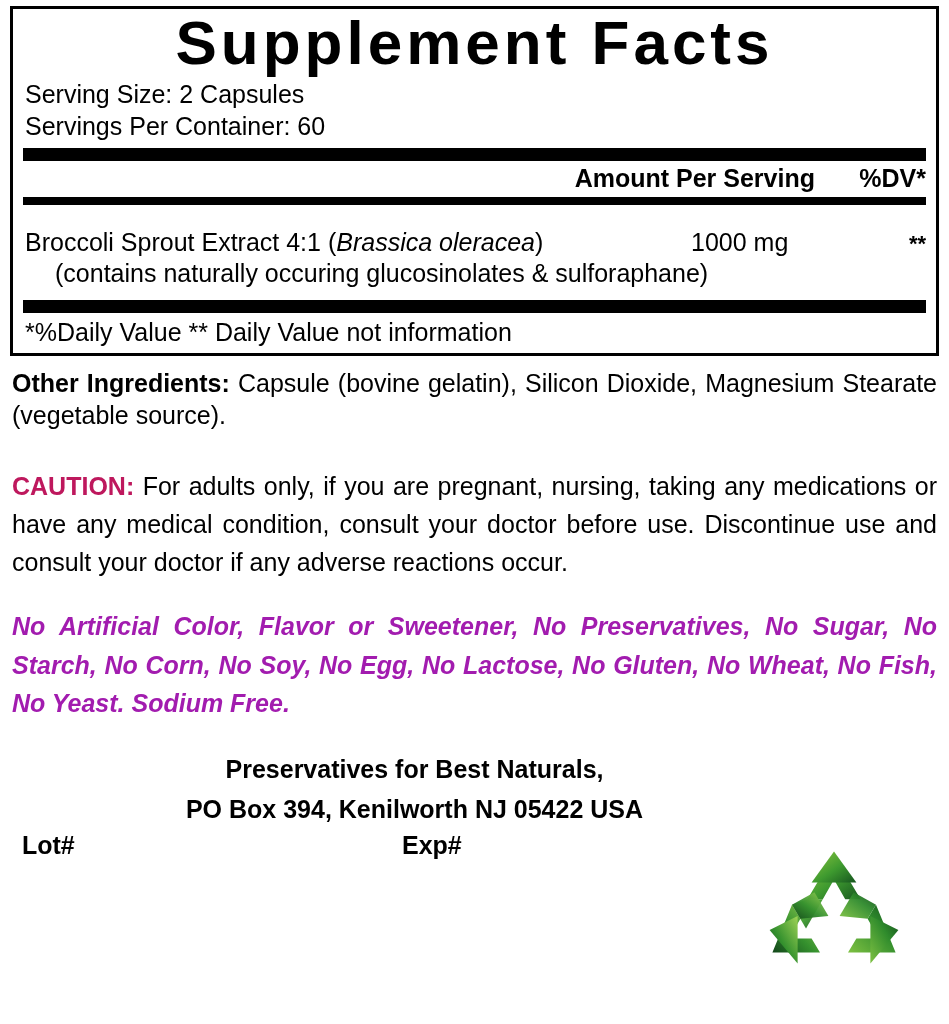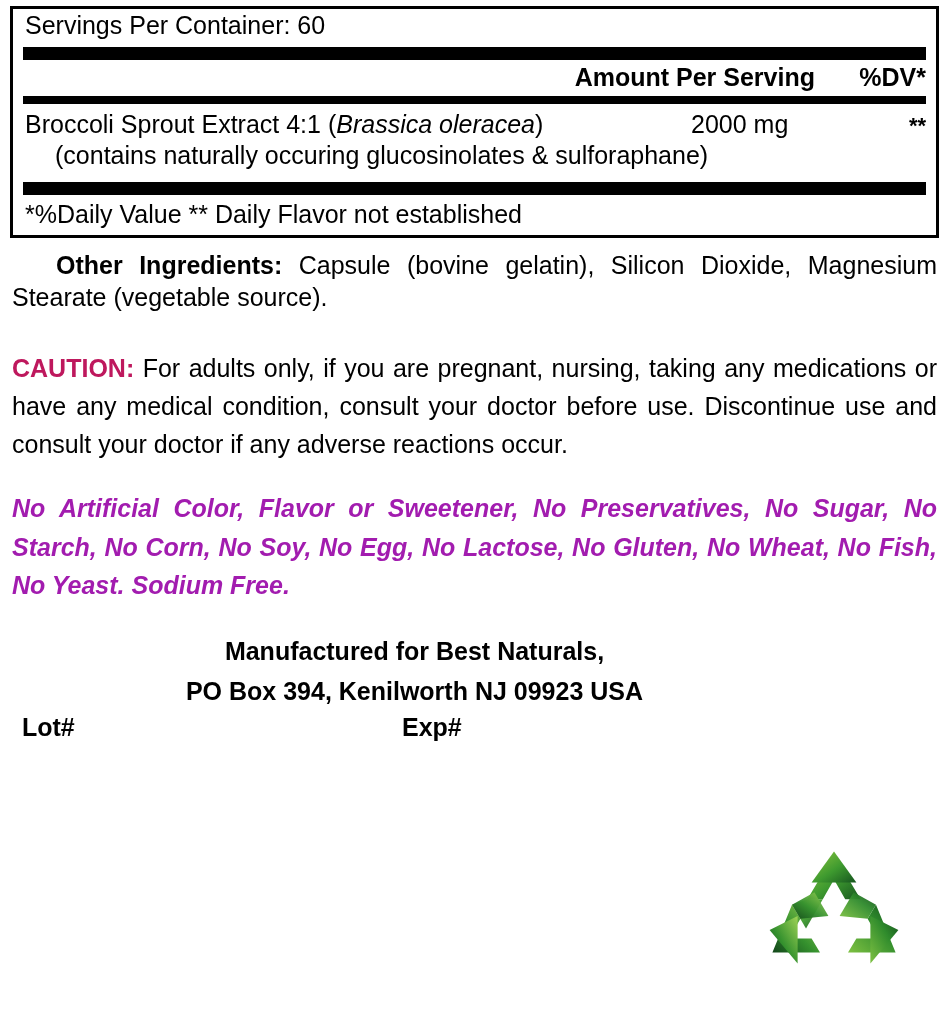--- a/index.html
+++ b/index.html
@@ -67,21 +67,21 @@
   }
   .sf-amount-row .dv {
     min-width: 74px;
     text-align: right;
     margin-left: 23px;
   }
   .sf-ing-row {
     display: flex;
     align-items: baseline;
     font-size: 25px;
-    padding: 6px 0 0 0;
+    padding: 23px 0 0 0;
   }
   .sf-ing-name {
     flex: 1 1 auto;
     padding-left: 2px;
   }
   .sf-ing-name i { font-style: italic; }
   .sf-ing-amt {
     width: 175px;
     text-align: left;
   }
@@ -103,21 +103,21 @@
     padding-left: 2px;
   }
 
   
   .other-ing {
     font-size: 25px;
     line-height: 1.26;
     text-align: justify;
     margin: 12px 4px 0 4px;
   }
-  .other-ing b { font-weight: bold; margin-left: 44px; }
+  .other-ing b { font-weight: bold; }
 
   .caution {
     font-size: 25px;
     line-height: 1.52;
     text-align: justify;
     margin: 36px 4px 0 4px;
   }
   .caution .caution-label {
     color: #be185d;
     font-weight: bold;
@@ -163,54 +163,56 @@
     height: 140px;
   }
 </style>
 </head>
 <body>
 
 <div class="page">
 
   <div class="sf-panel">
 
-
+    <div class="sf-title">Supplement Facts</div>
+
+    <div class="sf-serving">Serving Size: 2 Capsules</div>
     <div class="sf-serving">Servings Per Container: 60</div>
 
     <div class="rule-thick"></div>
 
     <div class="sf-amount-row">
       <span class="amt">Amount Per Serving</span>
       <span class="dv">%DV*</span>
     </div>
 
     <div class="rule-mid"></div>
 
     <div class="sf-ing-row">
       <span class="sf-ing-name"><span>Broccoli Sprout Extract 4:1 (</span><i>Brassica oleracea</i><span>)</span></span>
-      <span class="sf-ing-amt">2000 mg</span>
+      <span class="sf-ing-amt">1000 mg</span>
       <span class="sf-ing-dv">**</span>
     </div>
 
     <div class="sf-ing-sub">(contains naturally occuring glucosinolates &amp; sulforaphane)</div>
 
     <div class="rule-thick"></div>
 
-    <div class="sf-footnote">*%Daily Value ** Daily Flavor not established</div>
+    <div class="sf-footnote">*%Daily Value ** Daily Value not information</div>
   </div>
 
   <p class="other-ing"><b>Other Ingredients:</b><span> Capsule (bovine gelatin), Silicon Dioxide, Magnesium Stearate (vegetable source).</span></p>
 
   <p class="caution"><span class="caution-label">CAUTION:</span><span> For adults only, if you are pregnant, nursing, taking any medications or have any medical condition, consult your doctor before use. Discontinue use and consult your doctor if any adverse reactions occur.</span></p>
 
   <p class="free-of">No Artificial Color, Flavor or Sweetener, No Preservatives, No Sugar, No Starch, No Corn, No Soy, No Egg, No Lactose, No Gluten, No Wheat, No Fish, No Yeast. Sodium Free.</p>
 
   <div class="manufacturer">
-    <div>Manufactured for Best Naturals,</div>
-    <div>PO Box 394, Kenilworth NJ 09923 USA</div>
+    <div>Preservatives for Best Naturals,</div>
+    <div>PO Box 394, Kenilworth NJ 05422 USA</div>
   </div>
 
   <div class="lot-row">
     <span class="lot">Lot#</span>
     <span>Exp#</span>
   </div>
 
   <div class="recycle">
     <svg viewBox="0 0 120 100" width="170" height="140" aria-hidden="true">
       <defs>

